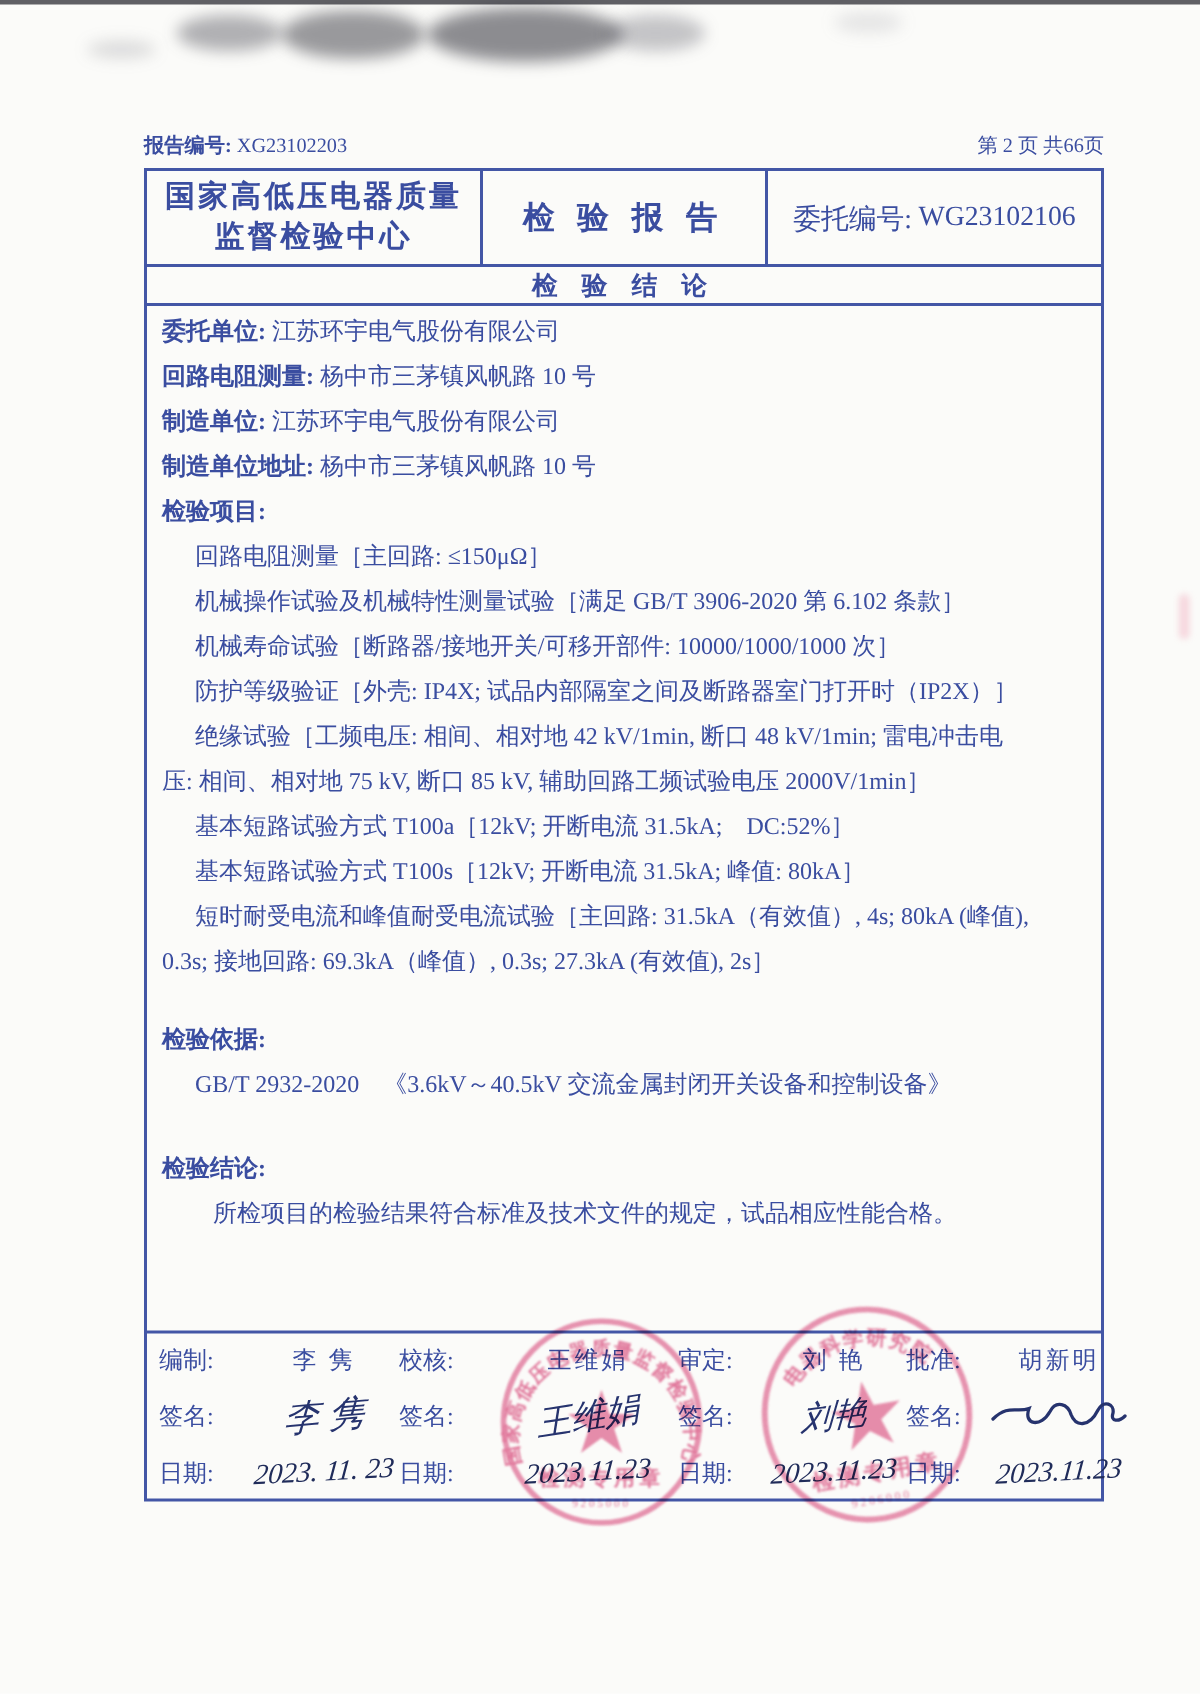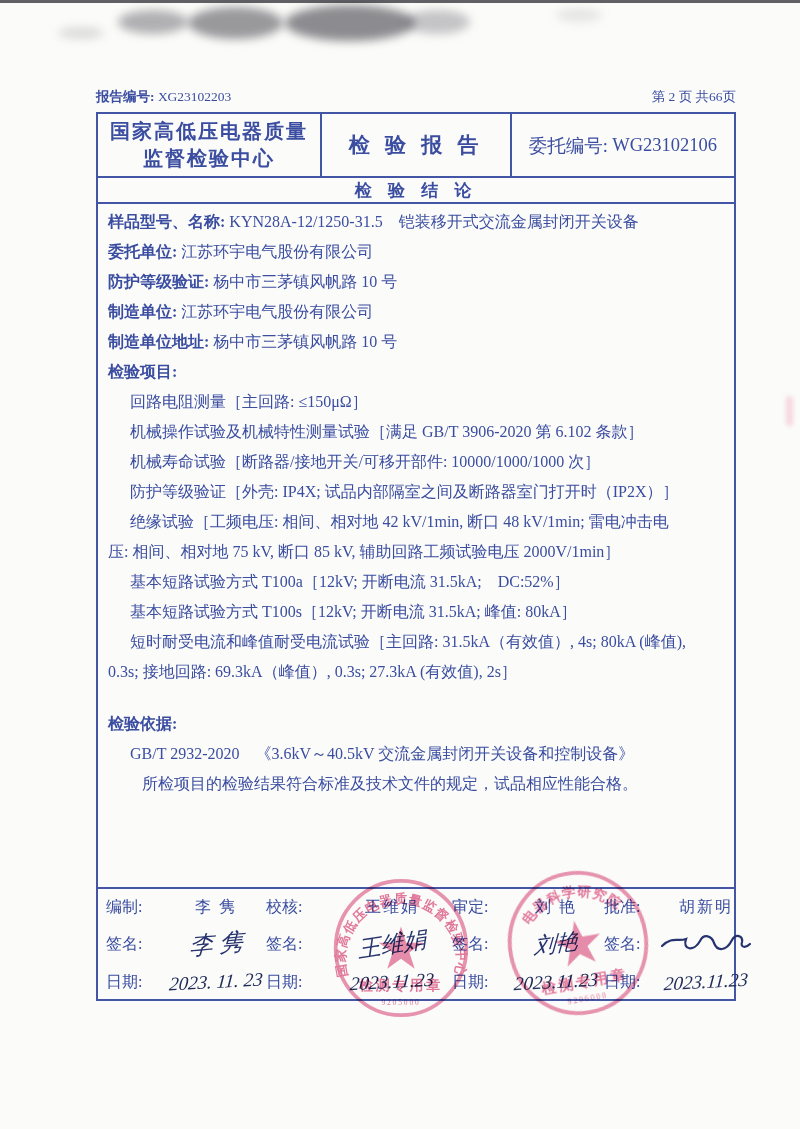--- a/index.html
+++ b/index.html
@@ -107,41 +107,41 @@
         <span>国家高低压电器质量</span>
         <span>监督检验中心</span>
       </div>
       <div class="hdr-title">检 验 报 告</div>
       <div class="hdr-no"><span>委托编号:</span><span> WG23102106</span></div>
     </div>
 
     <div class="concl-row">检 验 结 论</div>
 
     <div class="bd">
-      <p class="ln"><b>样品型号、名称:</b><span> KYN28A-12/1250-31.5　铠装移开式交流金属封闭开关设备</span></p>
       <p class="ln"><b>委托单位:</b><span> 江苏环宇电气股份有限公司</span></p>
-      <p class="ln"><b>防护等级验证:</b><span> 杨中市三茅镇风帆路 10 号</span></p>
+      <p class="ln"><b>回路电阻测量:</b><span> 杨中市三茅镇风帆路 10 号</span></p>
       <p class="ln"><b>制造单位:</b><span> 江苏环宇电气股份有限公司</span></p>
       <p class="ln"><b>制造单位地址:</b><span> 杨中市三茅镇风帆路 10 号</span></p>
 
       <p class="ln"><b>检验项目:</b></p>
       <p class="ln ind">回路电阻测量［主回路: ≤150μΩ］</p>
       <p class="ln ind">机械操作试验及机械特性测量试验［满足 GB/T 3906-2020 第 6.102 条款］</p>
       <p class="ln ind">机械寿命试验［断路器/接地开关/可移开部件: 10000/1000/1000 次］</p>
       <p class="ln ind">防护等级验证［外壳: IP4X; 试品内部隔室之间及断路器室门打开时（IP2X）］</p>
       <p class="ln ind">绝缘试验［工频电压: 相间、相对地 42 kV/1min, 断口 48 kV/1min; 雷电冲击电</p>
       <p class="ln">压: 相间、相对地 75 kV, 断口 85 kV, 辅助回路工频试验电压 2000V/1min］</p>
       <p class="ln ind">基本短路试验方式 T100a［12kV; 开断电流 31.5kA;　DC:52%］</p>
       <p class="ln ind">基本短路试验方式 T100s［12kV; 开断电流 31.5kA; 峰值: 80kA］</p>
       <p class="ln ind">短时耐受电流和峰值耐受电流试验［主回路: 31.5kA（有效值）, 4s; 80kA (峰值),</p>
       <p class="ln">0.3s; 接地回路: 69.3kA（峰值）, 0.3s; 27.3kA (有效值), 2s］</p>
 
       <p class="ln gap1"><b>检验依据:</b></p>
       <p class="ln ind">GB/T 2932-2020　《3.6kV～40.5kV 交流金属封闭开关设备和控制设备》</p>
 
+      <p class="ln gap2"><b>检验结论:</b></p>
       <p class="ln ind2">所检项目的检验结果符合标准及技术文件的规定，试品相应性能合格。</p>
     </div>
 
     <div class="sig">
 
       <span class="role">编制:</span>
       <span class="nm">李 隽</span>
       <span class="role">校核:</span>
       <span class="nm">王维娟</span>
       <span class="role">审定:</span>

